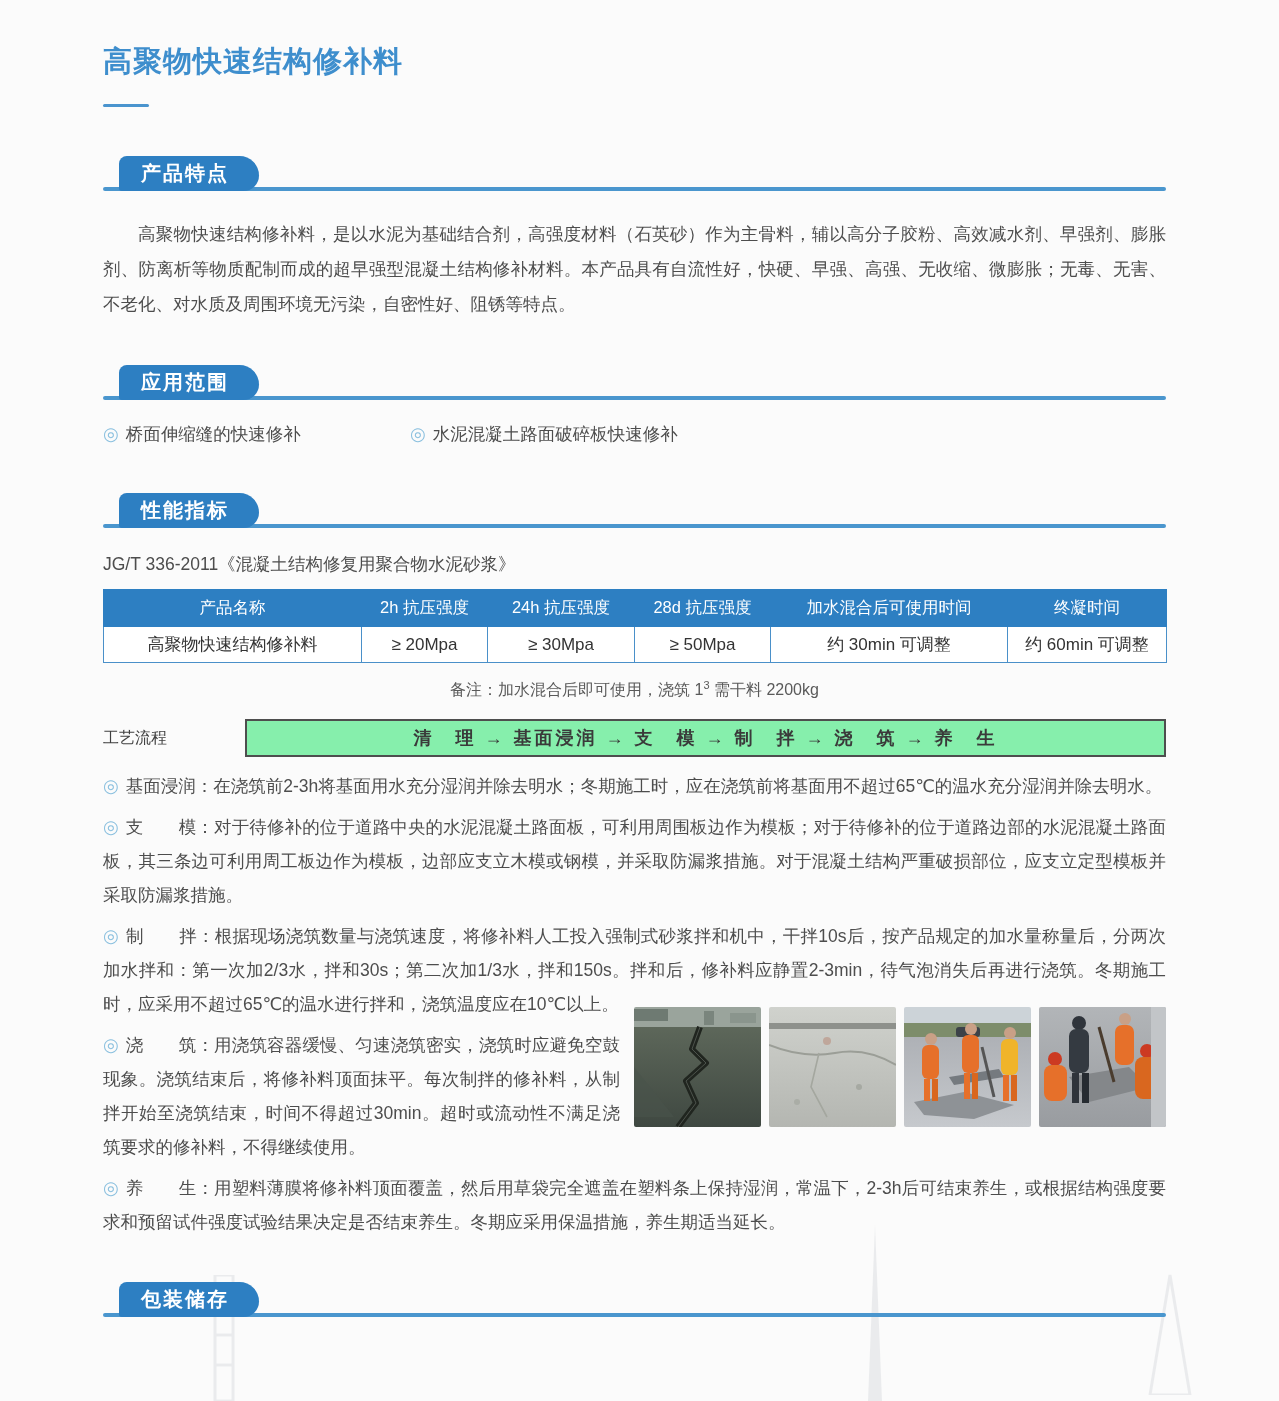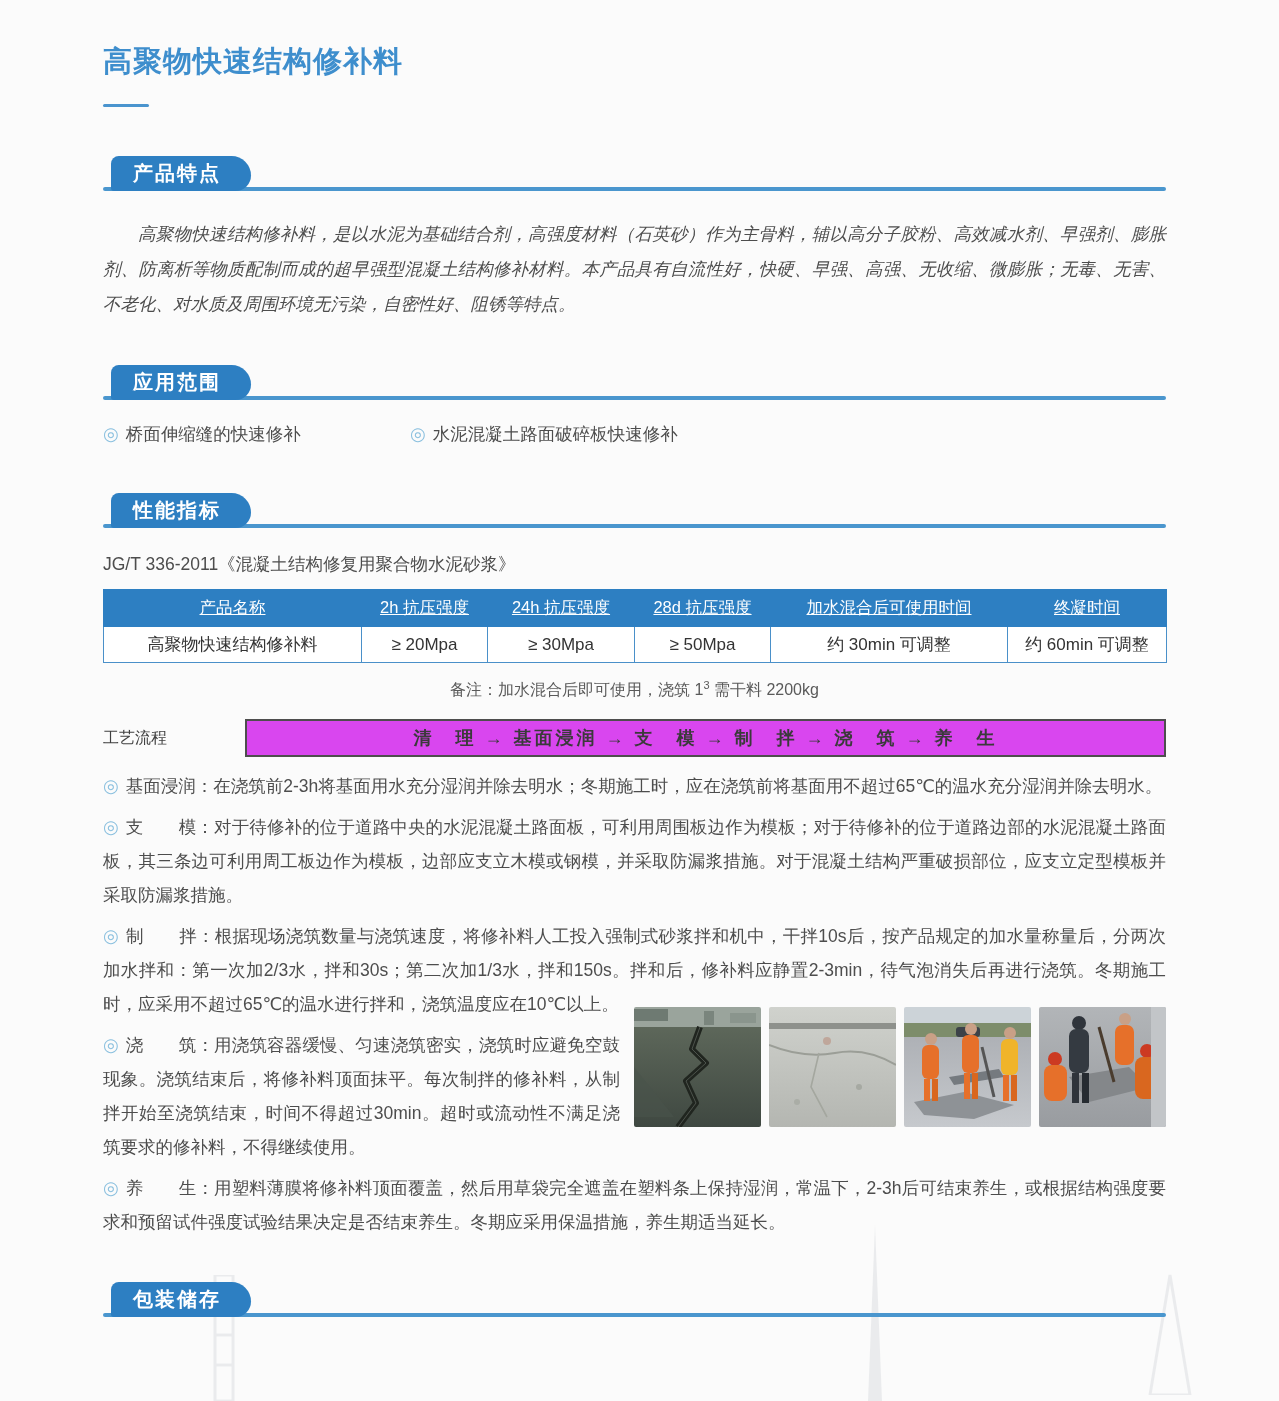--- a/index.html
+++ b/index.html
@@ -9,56 +9,56 @@
     font-family:"Liberation Sans","DejaVu Sans",sans-serif;
     color:#4d4d4d;
   }
   .content{padding:30px 113px 0 103px;position:relative;z-index:1;}
 
   .page-title{color:#3e8ecd;font-size:29px;font-weight:bold;margin:12px 0 0;letter-spacing:1px;}
   .title-dash{width:46px;height:3px;background:#4a94ce;margin-top:22px;border-radius:2px;}
 
   .section-header{position:relative;height:38px;}
   .section-tab{
-    position:absolute;left:8px;bottom:0;z-index:2;
+    position:absolute;left:16px;bottom:0;z-index:2;
     background:#2d7fc2;color:#fff;font-size:20px;font-weight:bold;line-height:1;
     padding:7px 30px 8px 22px;border-radius:8px 20px 16px 3px;letter-spacing:2px;
   }
   .section-rule{position:absolute;left:0;right:0;bottom:0;height:4px;background:#4a96ce;border-radius:2px;}
 
   .mt46{margin-top:46px;} .mt44{margin-top:44px;} .mt40{margin-top:40px;}
 
   .body-text{font-size:17.5px;line-height:35px;color:#4d4d4d;}
 
-  .features-p{margin:26px 0 0;text-align:justify;text-indent:2em;font-style:italic;}
+  .features-p{margin:26px 0 0;text-align:justify;text-indent:2em;}
 
   .apps-row{margin-top:22px;display:flex;}
   .app-item{font-size:17.5px;color:#4d4d4d;}
   .app-item.first{width:307px;}
   .bullet{color:#8bc0df;margin-right:7px;font-size:18px;}
 
   .standard-line{text-align:left;font-size:17.5px;color:#4d4d4d;margin-top:24px;}
 
   table.perf{width:100%;border-collapse:collapse;margin-top:13px;table-layout:fixed;}
   table.perf th{
     background:#2d7fc2;color:#fff;font-size:16.5px;font-weight:500;
-    padding:7px 2px;border:1px solid #2d7fc2;text-decoration:underline;
+    padding:7px 2px;border:1px solid #2d7fc2;
   }
   table.perf td{
     font-size:17px;color:#333;text-align:center;padding:6px 2px;
     border:1px solid #4a90c9;background:#fff;font-weight:500;
   }
   .note-line{margin-top:16px;font-size:16px;color:#5a5a5a;text-align:center;}
   .note-line sup{font-size:11px;}
 
   .flow-row{display:flex;align-items:center;margin-top:18px;}
   .flow-label{font-size:16px;color:#3f3f3f;width:142px;flex:none;}
   .flow-box{
     flex:1;border:2px solid #4e4e4e;text-align:center;font-size:18px;font-weight:bold;
-    color:#3a3a3a;padding:5px 0;letter-spacing:3px;background:#d946ef;
+    color:#3a3a3a;padding:5px 0;letter-spacing:3px;background:#86efac;
   }
 
   .steps{margin-top:12px;}
   .step{margin:7px 0 0;font-size:17.5px;line-height:34px;text-align:justify;color:#4d4d4d;}
 
   .photo-strip{float:right;width:532px;height:120px;margin:-14px 0 10px 14px;display:flex;gap:8px;}
   .photo{width:127px;height:120px;border-radius:2px;overflow:hidden;flex:none;}
   .photo svg{display:block;}
 
   .storage-item{margin:10px 0 0;font-size:17.5px;line-height:33px;color:#4d4d4d;}

